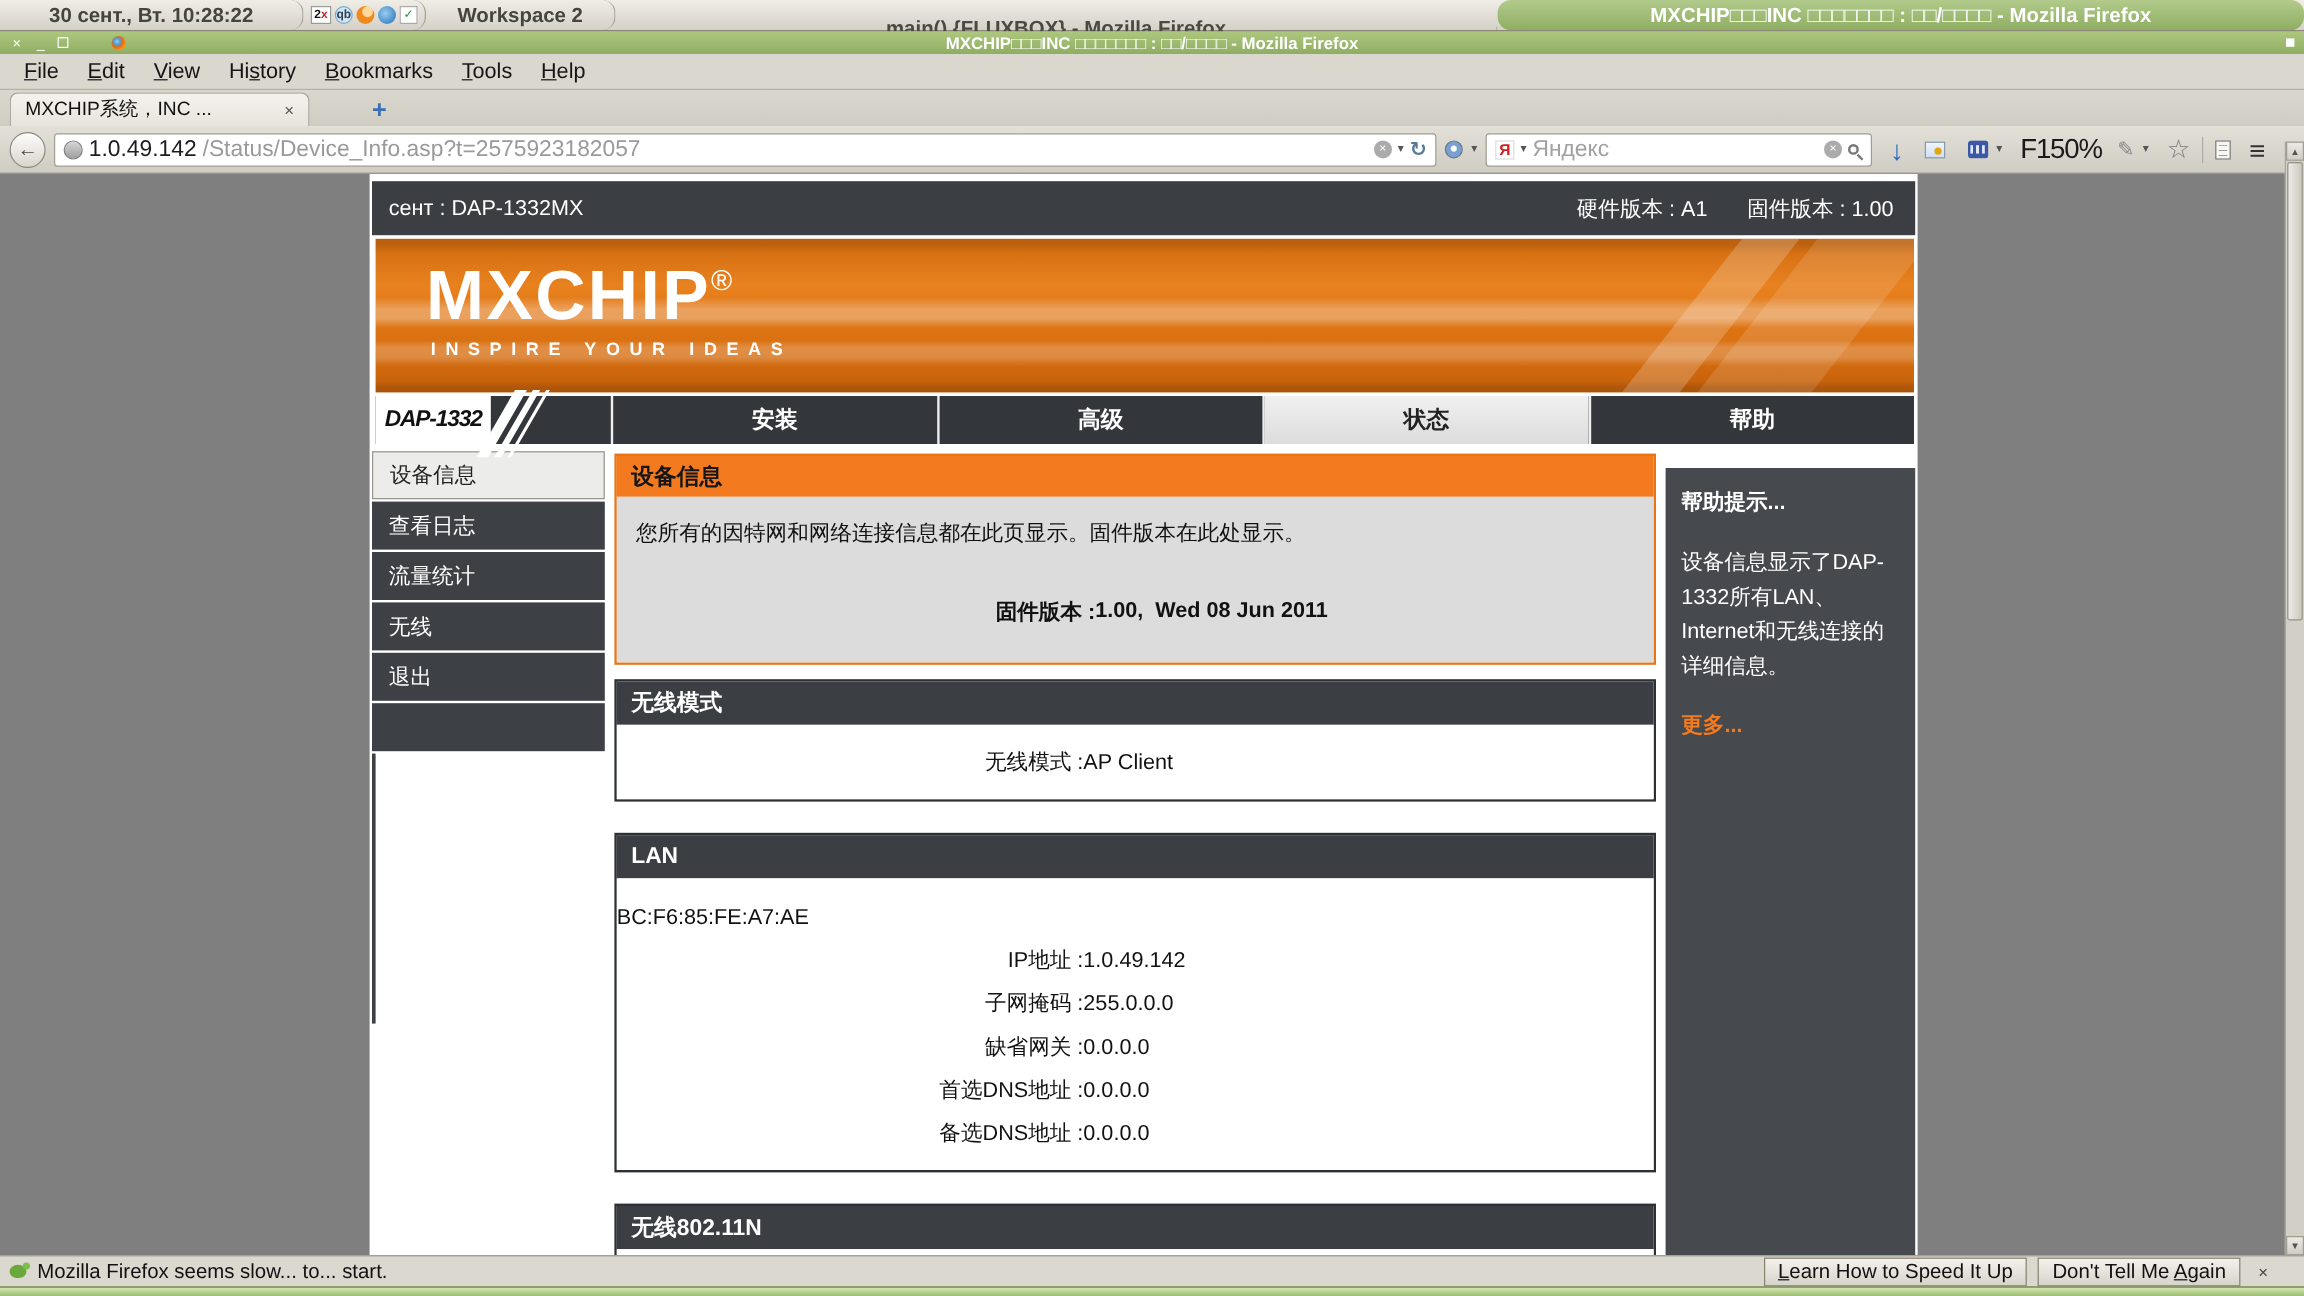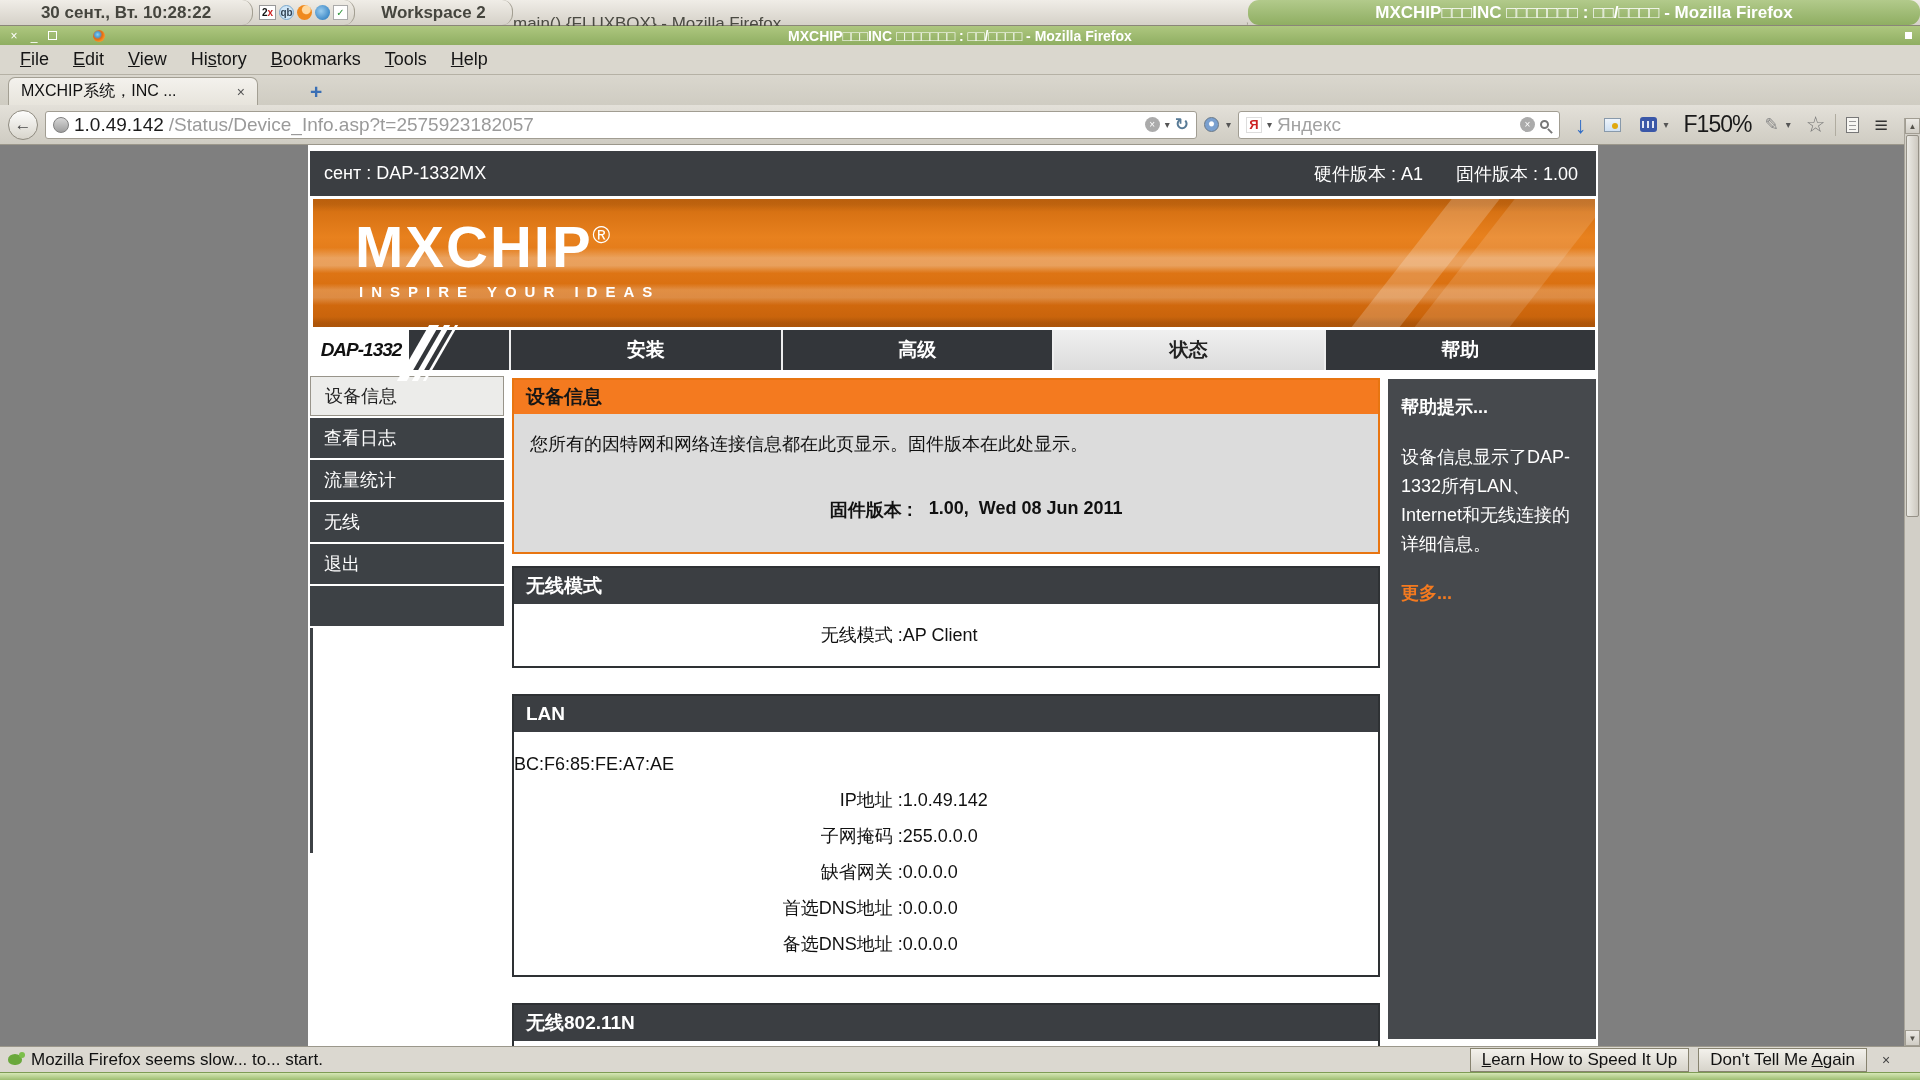--- a/index.html
+++ b/index.html
@@ -9,21 +9,21 @@
   .u { text-decoration:underline; }
 
   
   .taskbar { position:absolute; top:0; left:0; right:0; height:26px;
     background:linear-gradient(#f0ede7,#d5d1c8); border-bottom:1px solid #8a8678;
     display:flex; align-items:stretch; font-size:17px; font-weight:bold; color:#45453e; }
   .tb-cell { display:flex; align-items:center; border-right:1px solid #a39f92;border-radius:11px; }
   .tb-clock { width:253px; justify-content:center; }
   .tb-tray { padding:0 6px; gap:3px; }
   .tb-workspace { width:158px; justify-content:center; }
-  .tb-win1 { flex:1; justify-content:flex-start; position:relative; color:#4a4a42; font-weight:normal;margin-top:22px; }
+  .tb-win1 { flex:1; justify-content:center; position:relative; color:#4a4a42; font-weight:bold;margin-top:22px; }
   .tb-win1 .ff-left { position:absolute; left:5px; top:5px; }
   .tb-win1 .ff-right { position:absolute; right:5px; top:5px; }
   .tb-win2 { width:672px; justify-content:center;
     background:linear-gradient(#b2ca8b,#8fae62); color:#fff; border-right:none; }
 
   .ff-icon { width:15px; height:15px; border-radius:50%; display:inline-block;
     background:radial-gradient(circle at 38% 38%, #8fd0f0 0%, #4aa0d8 26%, #e66a10 44%, #f59a2e 72%, #d3570a 100%); }
 
   .tray-2x { width:17px; height:15px; background:#fff; border:1px solid #999; font-size:10px; font-weight:bold;
     display:inline-flex; align-items:center; justify-content:center; color:#111; }
@@ -142,35 +142,35 @@
     display:flex; align-items:center; padding-left:14px; }
   .side-item.active { background:#ececea; color:#222; border:1px solid #98948a; }
   .side-spacer { height:40px; margin-bottom:2px; background:#3d4145; }
   .side-line { width:3px; height:225px; background:#3d4145; }
 
   .main-col { flex:1; margin:2px 8px 0 8px; }
   .box-device { border:2px solid #e87511; }
   .box-device-header { height:34px; background:#f47a1f; color:#161616; font-weight:bold; font-size:19px;
     display:flex; align-items:center; padding-left:12px; }
   .box-device-body { background:#dcdcdc; padding:18px 16px 30px 16px; font-size:18px; color:#111; }
-  .fw-line { margin-top:42px; display:grid; grid-template-columns:46% 1fr; font-weight:bold;gap:16px; }
+  .fw-line { margin-top:42px; display:grid; grid-template-columns:46% 1fr; font-weight:bold; }
   .fw-line .lbl { text-align:right; }
 
   .section { margin-top:12px; border:2px solid #2e3134; }
   .section.gap-lg { margin-top:26px; }
   .section-header { height:36px; background:#3b3e42; color:#fff; font-weight:bold; font-size:19px;
     display:flex; align-items:center; padding-left:12px; }
   .section-body { background:#fff; padding:13px 0; }
   .info-row { display:grid; grid-template-columns:45% 1fr; font-size:18px; line-height:36px; color:#111; }
   .info-label { text-align:right; }
   .section-body.lan { padding:14px 0 13px 0; }
   .section-nbody { background:#fff; height:30px; }
 
   .help-col { width:208px; margin-right:2px; flex:none; }
-  .help-panel { margin-top:3px; background:#46494d; color:#fff; padding:16px 13px; font-size:18px; height:660px; }
+  .help-panel { margin-top:14px; background:#46494d; color:#fff; padding:16px 13px; font-size:18px; height:660px; }
   .help-title { font-weight:bold; margin-bottom:24px; }
   .help-text { line-height:29px; }
   .help-more { color:#f47a1f; font-weight:bold; margin-top:22px; display:inline-block; }
 
   
   .scrollbar { position:absolute; top:118px; right:0; width:16px; height:928px; background:#d2cfc7;
     border-left:1px solid #a9a59a; }
   .sb-btn { height:16px; display:flex; align-items:center; justify-content:center; font-size:8px; color:#55534b;
     background:linear-gradient(#eceae5,#d0cdc5); border:1px solid #a19d92; }
   .sb-btn.down { position:absolute; bottom:0; left:0; right:0; }

